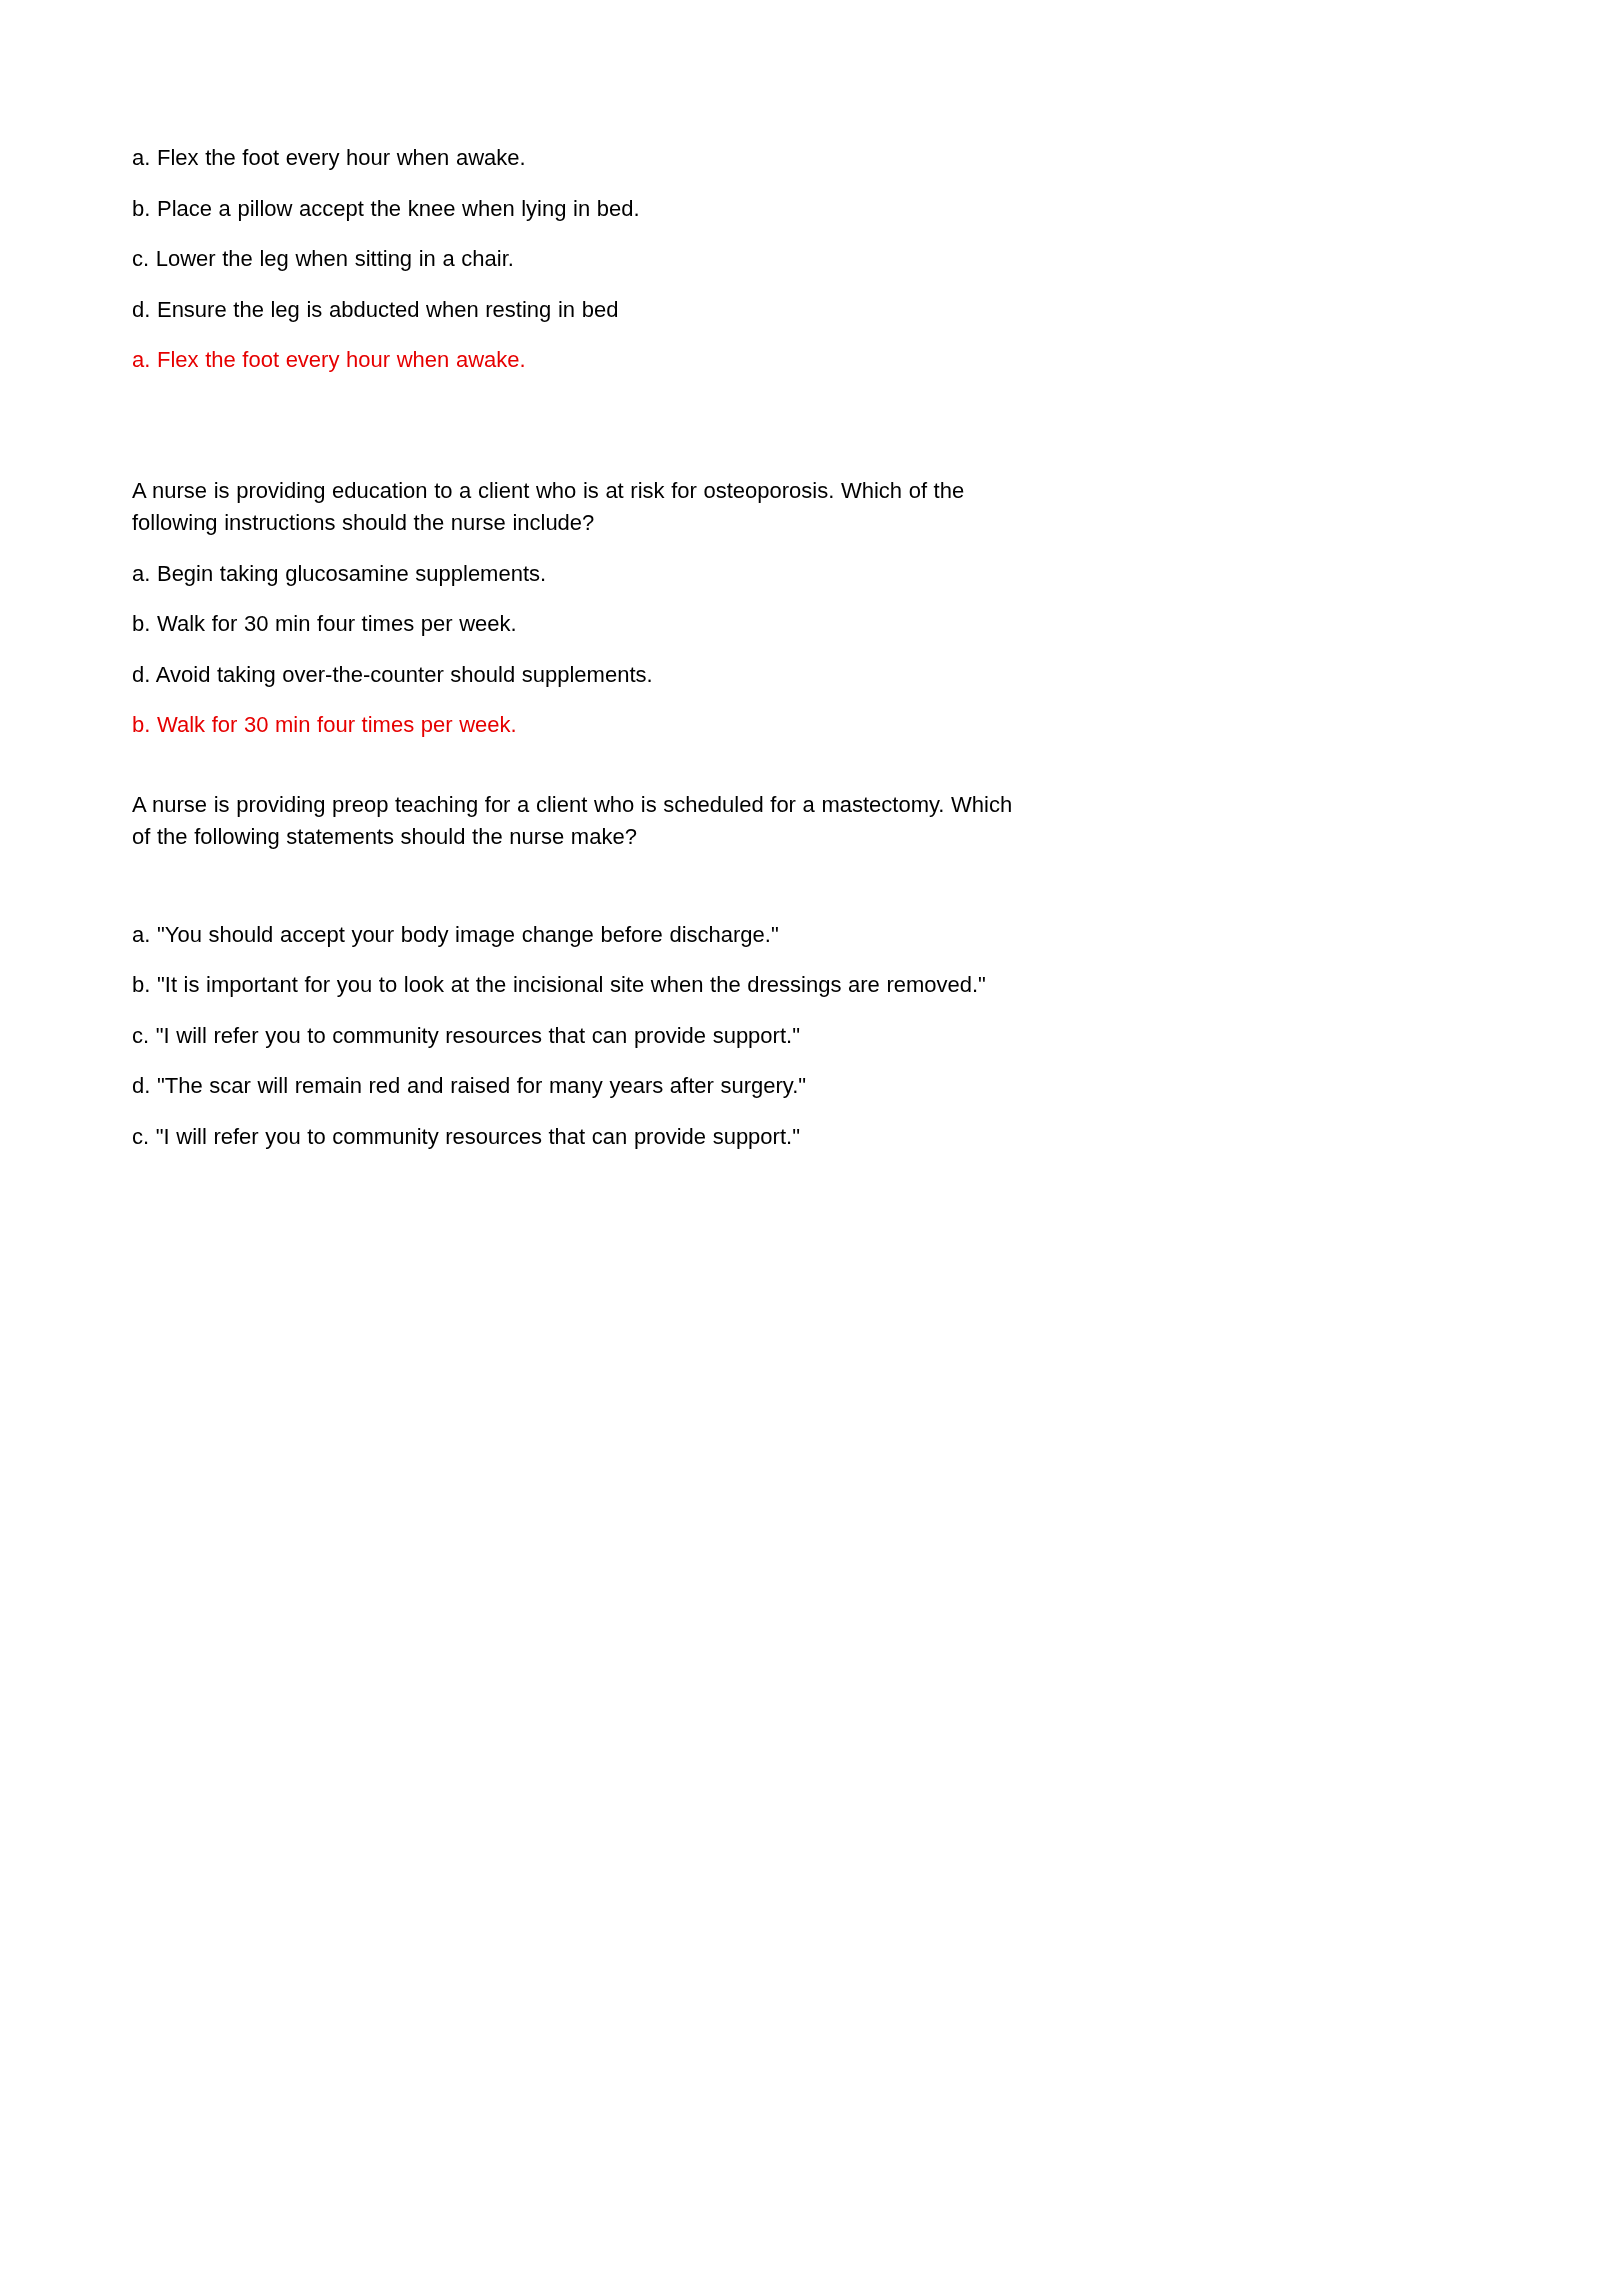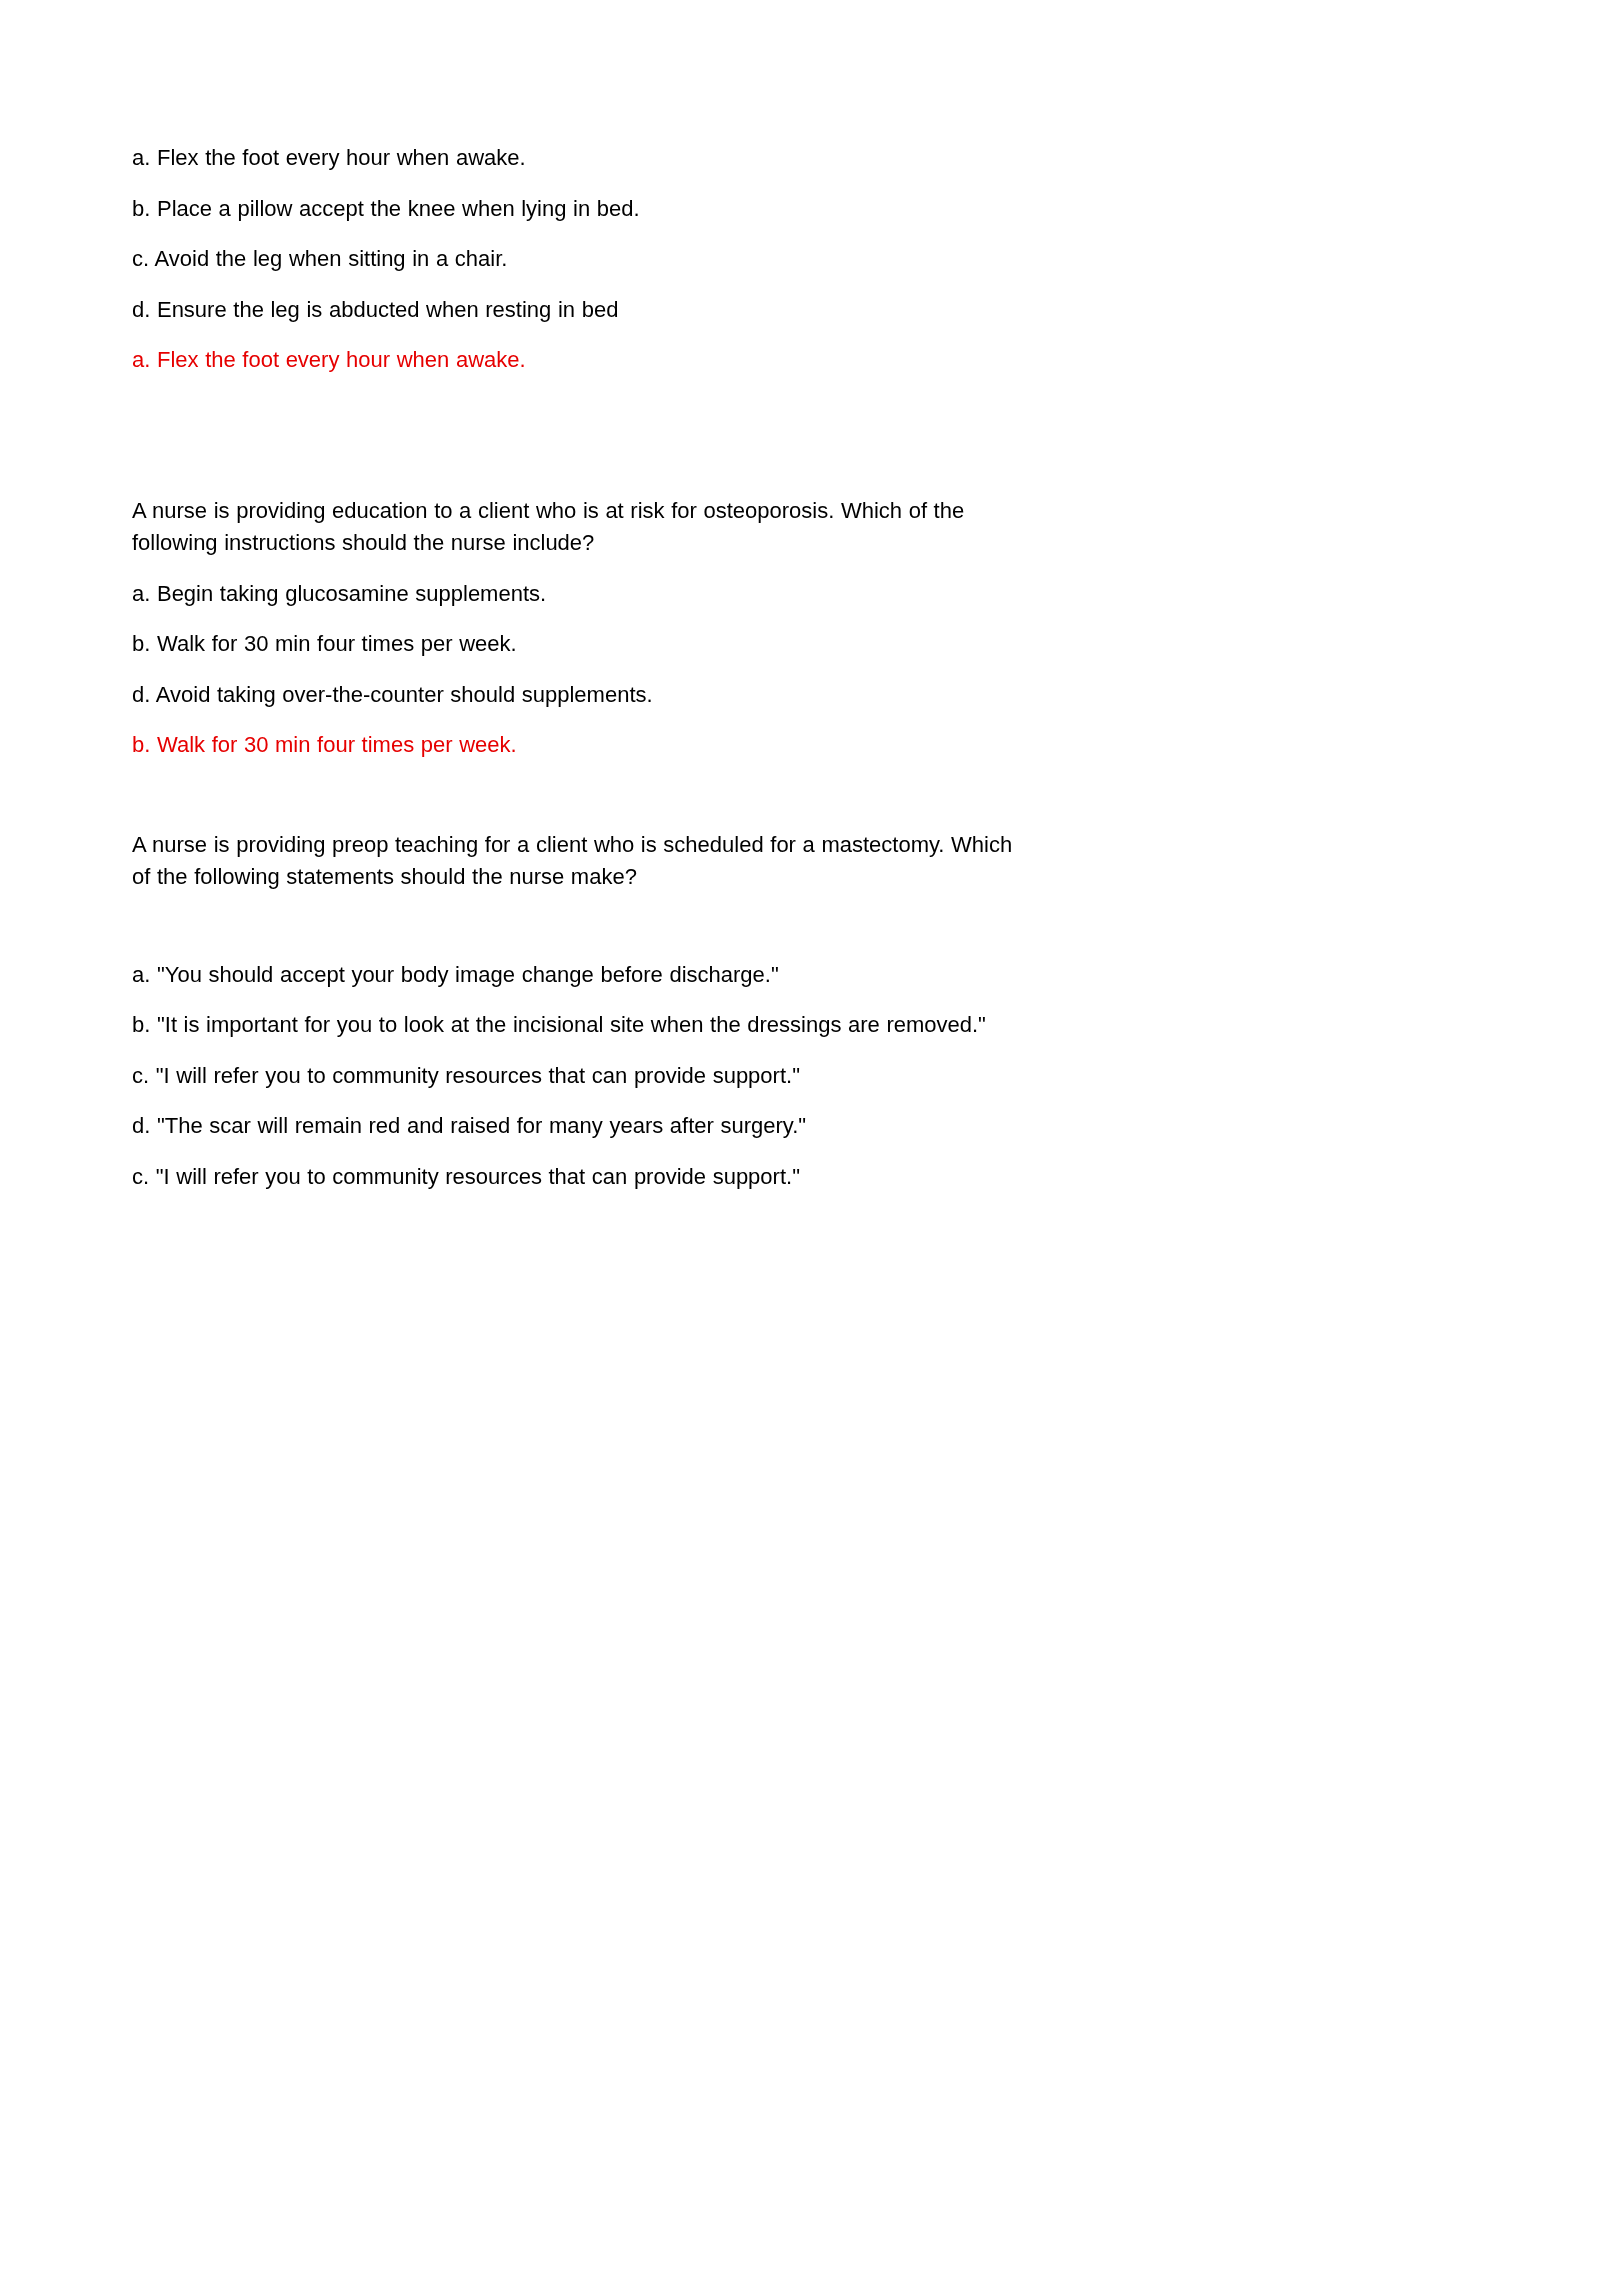--- a/index.html
+++ b/index.html
@@ -25,37 +25,36 @@
     margin: 0 0 18.6px 0;
     white-space: normal;
     word-spacing: 0.5px;
   }
   .option {
     padding-left: 27.4px;
     text-indent: -27.4px;
   }
   .stem {
     padding-right: 19.6px;
-    margin-top: 20px;
   }
   .answer-red {
     color: var(--answer-red, #e60000);
   }
   .spacer {
     width: 100%;
   }
 </style>
 </head>
 <body>
 
 <div class="page">
 
   <div class="para option">a. Flex the foot every hour when awake.</div>
   <div class="para option">b. Place a pillow accept the knee when lying in bed.</div>
-  <div class="para option">c. Avoid the leg when sitting in a chair.</div>
+  <div class="para option">c. Lower the leg when sitting in a chair.</div>
   <div class="para option">d. Ensure the leg is abducted when resting in bed</div>
   <div class="para option answer-red">a. Flex the foot every hour when awake.</div>
 
   <div class="spacer" style="height:80px"></div>
 
   <div class="para stem">A nurse is providing education to a client who is at risk for osteoporosis. Which of the following instructions should the nurse include?</div>
   <div class="para option">a. Begin taking glucosamine supplements.</div>
   <div class="para option">b. Walk for 30 min four times per week.</div>
   <div class="para option">d. Avoid taking over-the-counter should supplements.</div>
   <div class="para option answer-red">b. Walk for 30 min four times per week.</div>

